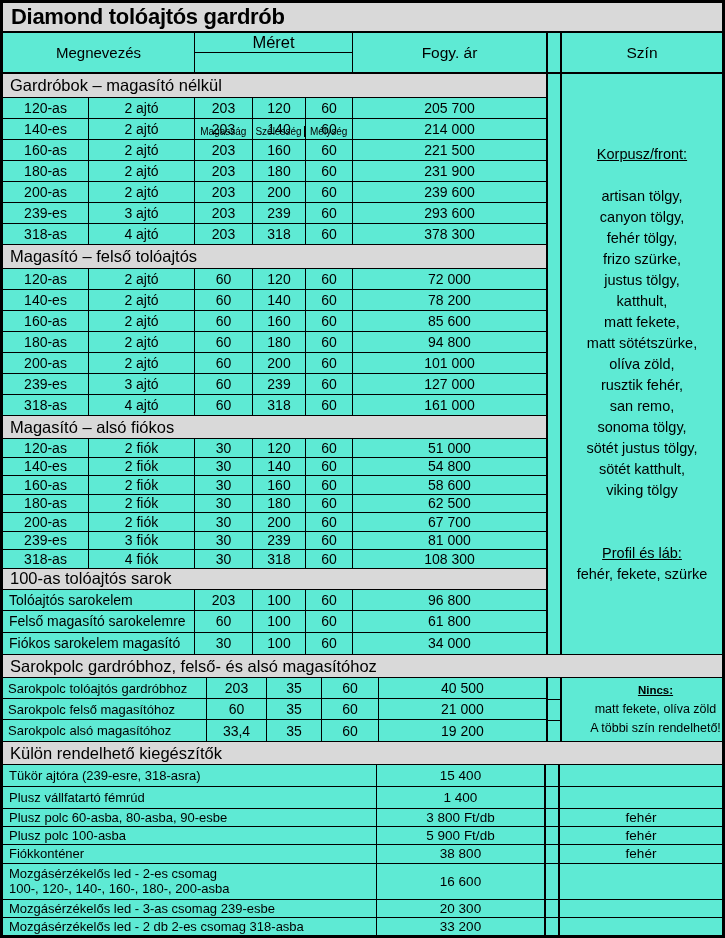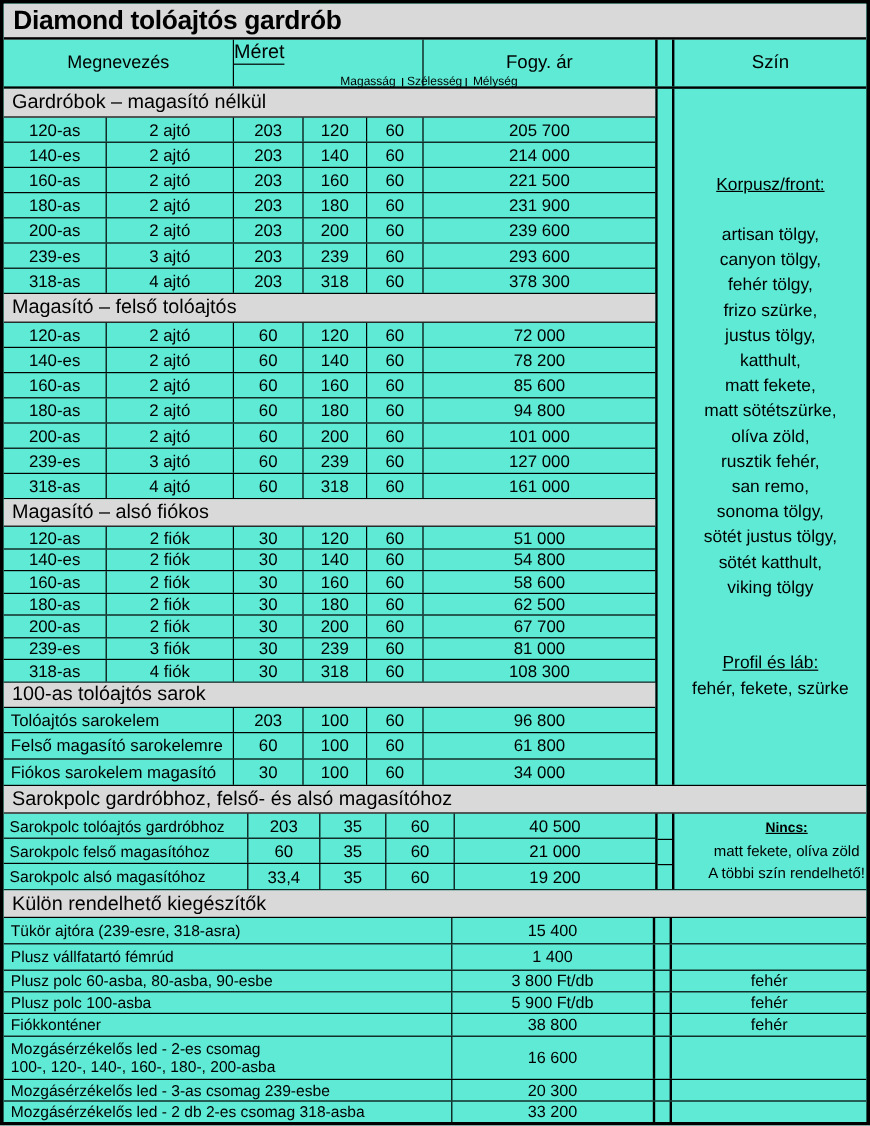--- a/index.html
+++ b/index.html
@@ -4,21 +4,21 @@
 <style>
   html,body{margin:0;padding:0;background:#fff;}
   *{box-sizing:border-box;}
   body{font-family:"Liberation Sans", sans-serif;color:#000;}
   .sheet{width:725px;height:938px;border:3px solid #000;display:flex;flex-direction:column;overflow:hidden;background:#5eead4;}
   .title-row{height:30px;background:#d9d9d9;border-bottom:2px solid #000;display:flex;align-items:center;padding-left:8px;font-size:22px;font-weight:600;letter-spacing:-0.3px;}
   
   .header-band{height:41px;border-bottom:2px solid #000;display:flex;}
   .hb-left{width:545px;border-right:2px solid #000;display:flex;}
   .hdr-meg{width:192px;border-right:1px solid #000;display:flex;align-items:center;justify-content:center;font-size:15px;}
-  .hdr-meret-wrap{width:158px;border-right:1px solid #000;display:flex;flex-direction:row;gap:41px;}
+  .hdr-meret-wrap{width:158px;border-right:1px solid #000;display:flex;flex-direction:column;gap:41px;}
   .hdr-meret{height:21px;border-bottom:1px solid #000;display:flex;align-items:center;justify-content:center;font-size:16.5px;}
   .hdr-subs{flex:1;display:flex;}
   .hdr-sub{display:flex;align-items:center;justify-content:center;font-size:10px;border-right:1px solid #000;margin-top:32px;}
   .hdr-sub:last-child{border-right:none;}
   .hs1{width:58px;} .hs2{width:53px;} .hs3{width:47px;}
   .hdr-ar{flex:1;display:flex;align-items:center;justify-content:center;font-size:15.5px;}
   .spacer{width:14px;border-right:2px solid #000;}
   .hdr-szin{flex:1;display:flex;align-items:center;justify-content:center;font-size:15.5px;}
   
   .main-band{display:flex;border-bottom:1px solid #000;}

